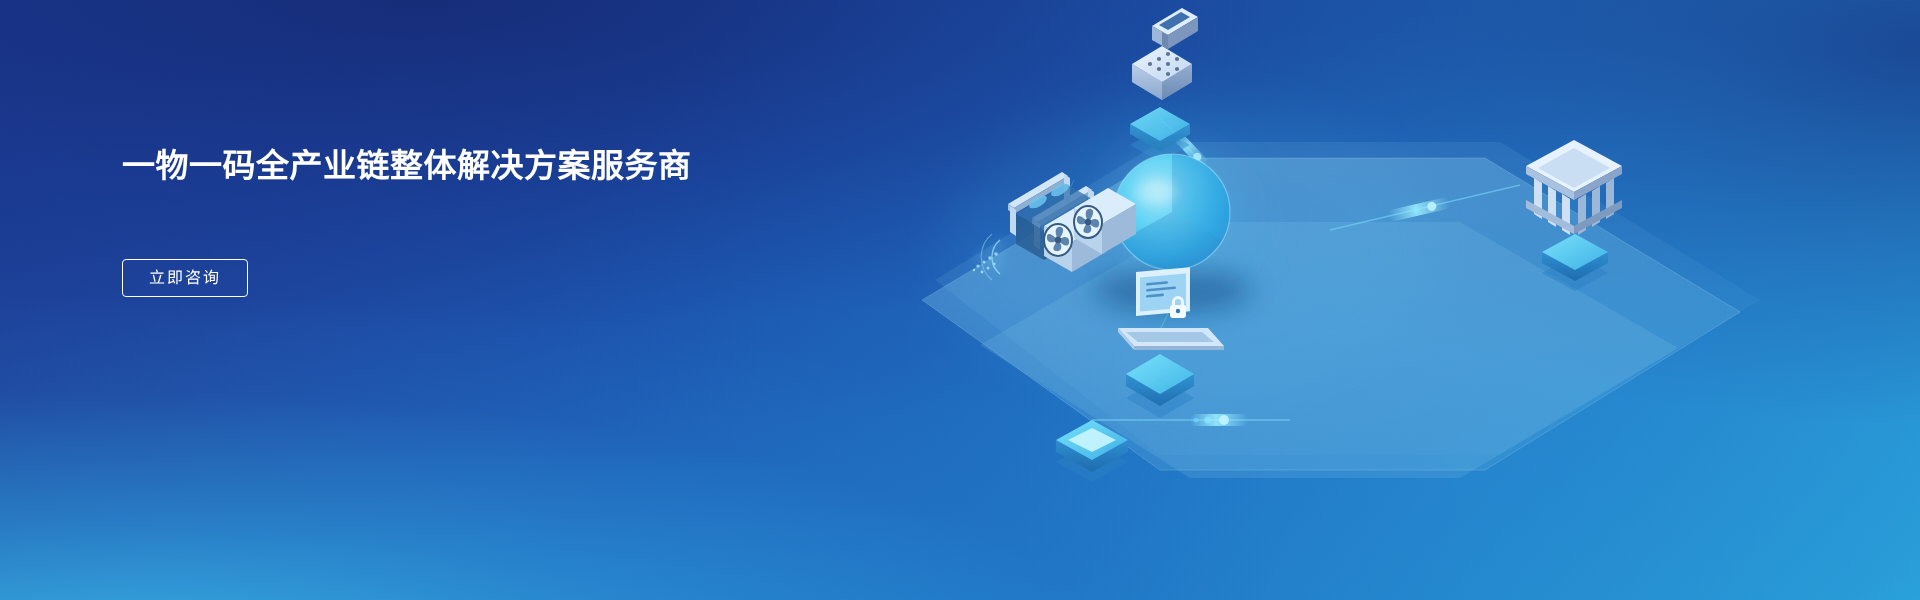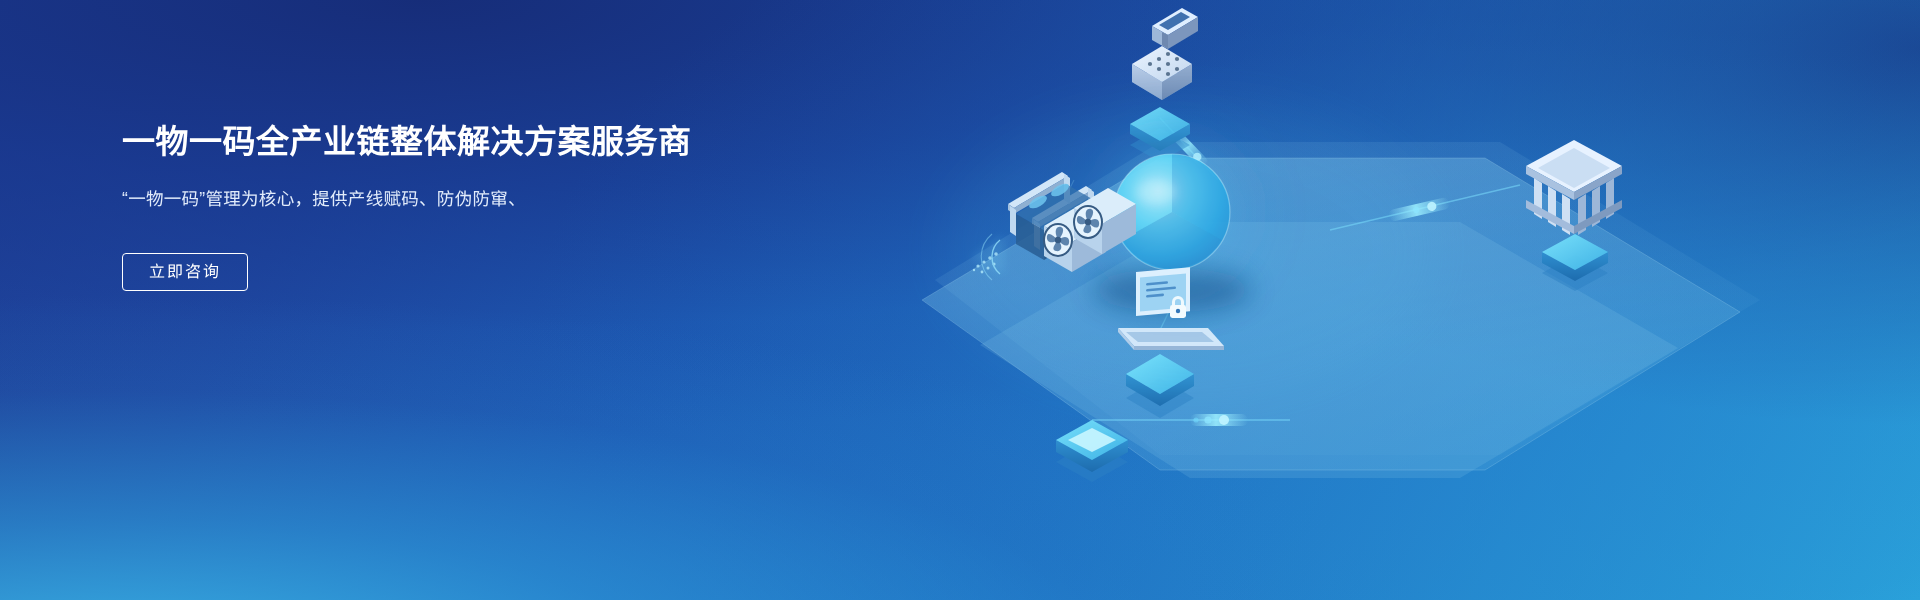--- a/index.html
+++ b/index.html
@@ -29,21 +29,21 @@
     position:absolute;inset:0;
     background:radial-gradient(70% 120% at 78% 55%, rgba(38,118,200,0.55) 0%, rgba(32,96,184,0.22) 45%, rgba(0,0,0,0) 72%);
   }
   .bg-rightdark{
     position:absolute;inset:0;
     background:radial-gradient(60% 90% at 100% 8%, rgba(22,48,126,0.80) 0%, rgba(24,60,140,0.35) 42%, rgba(0,0,0,0) 70%);
   }
 
   
   .copy{
-    position:absolute;left:122px;top:122px;width:700px;
+    position:absolute;left:122px;top:146px;width:700px;
   }
   .headline{
     margin:0;
     font-size:33px;
     line-height:40px;
     font-weight:bold;
     color:#ffffff;
     letter-spacing:0.5px;
     white-space:nowrap;
   }
@@ -51,21 +51,21 @@
     margin:22px 0 0 0;
     font-size:17.5px;
     line-height:31px;
     color:#e2ecfb;
     font-weight:normal;
     letter-spacing:0.3px;
   }
   .subtitle .line{display:block;white-space:nowrap;}
   .cta{
     display:inline-block;
-    margin-top:38px;
+    margin-top:51px;
     padding:0 26px;
     height:38px;
     line-height:36px;
     border:1px solid #ffffff;
     border-radius:4px;
     color:#ffffff;
     font-size:16px;
     letter-spacing:2px;
     background:transparent;
     cursor:pointer;
@@ -378,19 +378,18 @@
       </g>
 
       <ellipse cx="330" cy="250" rx="250" ry="150" fill="#5fd2f5" opacity="0.07" filter="url(#blurL)"></ellipse>
     </svg>
   </div>
 
   <div class="copy">
     <h1 class="headline">一物一码全产业链整体解决方案服务商</h1>
 
     <p class="subtitle">
-      <span class="line">“一物一码”管理为核心，提供产线赋码、防伪防窜、</span>
     </p>
 
     <button class="cta">立即咨询</button>
   </div>
 
 </div>
 
 </body></html>

